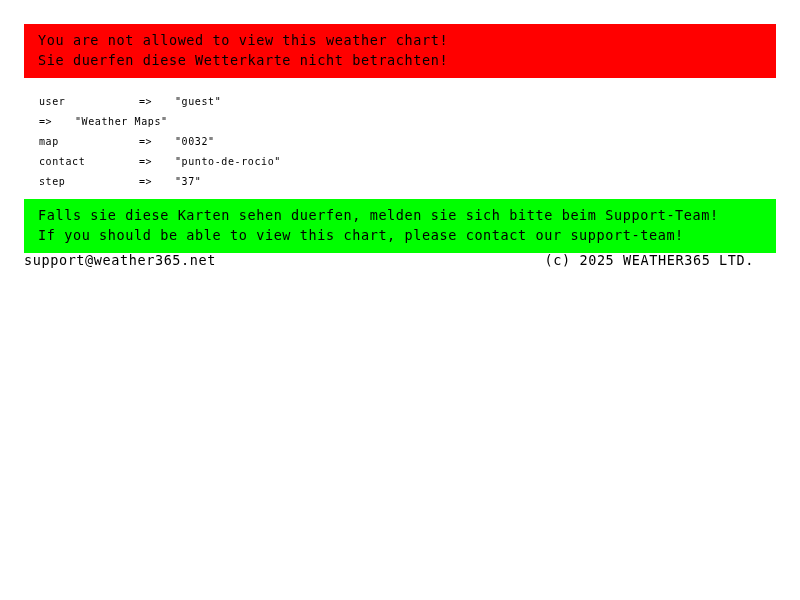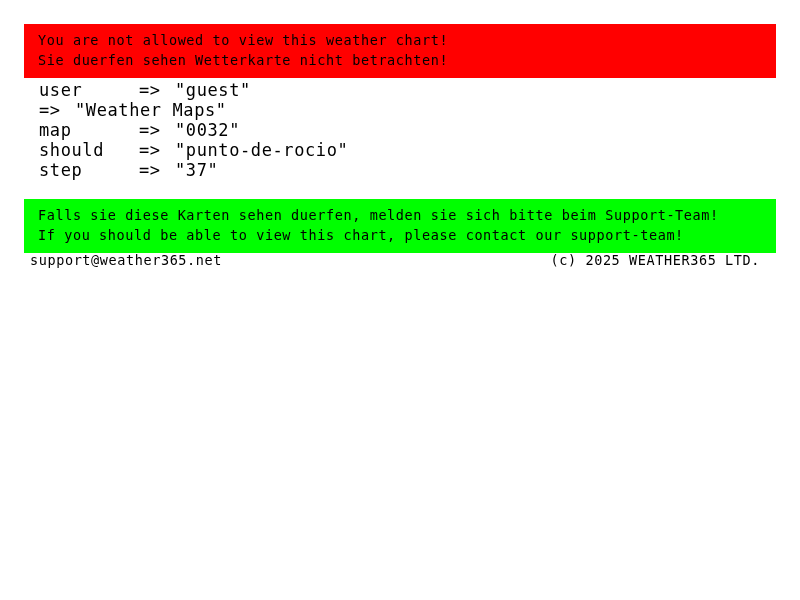--- a/index.html
+++ b/index.html
@@ -36,22 +36,22 @@
   }
   .banner-line {
     font-size: 13.5px;
     line-height: 20px;
     letter-spacing: 0.6px;
     white-space: pre;
   }
   .params {
     position: absolute;
     left: 39px;
-    top: 80px;
-    font-size: 17px;
+    top: 92px;
+    font-size: 10px;
     line-height: 20px;
     letter-spacing: 0.6px;
   }
   .param-row {
     display: flex;
     align-items: baseline;
     height: 20px;
     white-space: pre;
   }
   .param-key {
@@ -60,60 +60,60 @@
   }
   .param-arrow {
     display: inline-block;
     width: 36px;
   }
   .param-val {
     display: inline-block;
   }
   .footer {
     position: absolute;
-    left: 30px;
+    left: 24px;
     top: 250px;
     width: 730px;
     display: flex;
     justify-content: space-between;
     font-size: 13.5px;
     line-height: 20px;
     letter-spacing: 0.6px;
     white-space: pre;
   }
   .footer-right {
   }
 </style>
 </head>
 <body>
 
 <div class="page">
 
   <div class="banner banner-error">
     <div class="banner-line">You are not allowed to view this weather chart!</div>
-    <div class="banner-line">Sie duerfen sehen Wetterkarte nicht betrachten!</div>
+    <div class="banner-line">Sie duerfen diese Wetterkarte nicht betrachten!</div>
   </div>
 
   <div class="params">
     <div class="param-row">
       <span class="param-key">user</span>
       <span class="param-arrow">=&gt;</span>
       <span class="param-val">"guest"</span>
     </div>
     <div class="param-row">
       <span class="param-arrow">=&gt;</span>
       <span class="param-val">"Weather Maps"</span>
     </div>
     <div class="param-row">
       <span class="param-key">map</span>
       <span class="param-arrow">=&gt;</span>
       <span class="param-val">"0032"</span>
     </div>
     <div class="param-row">
-      <span class="param-key">should</span>
+      <span class="param-key">contact</span>
       <span class="param-arrow">=&gt;</span>
       <span class="param-val">"punto-de-rocio"</span>
     </div>
     <div class="param-row">
       <span class="param-key">step</span>
       <span class="param-arrow">=&gt;</span>
       <span class="param-val">"37"</span>
     </div>
   </div>
 

